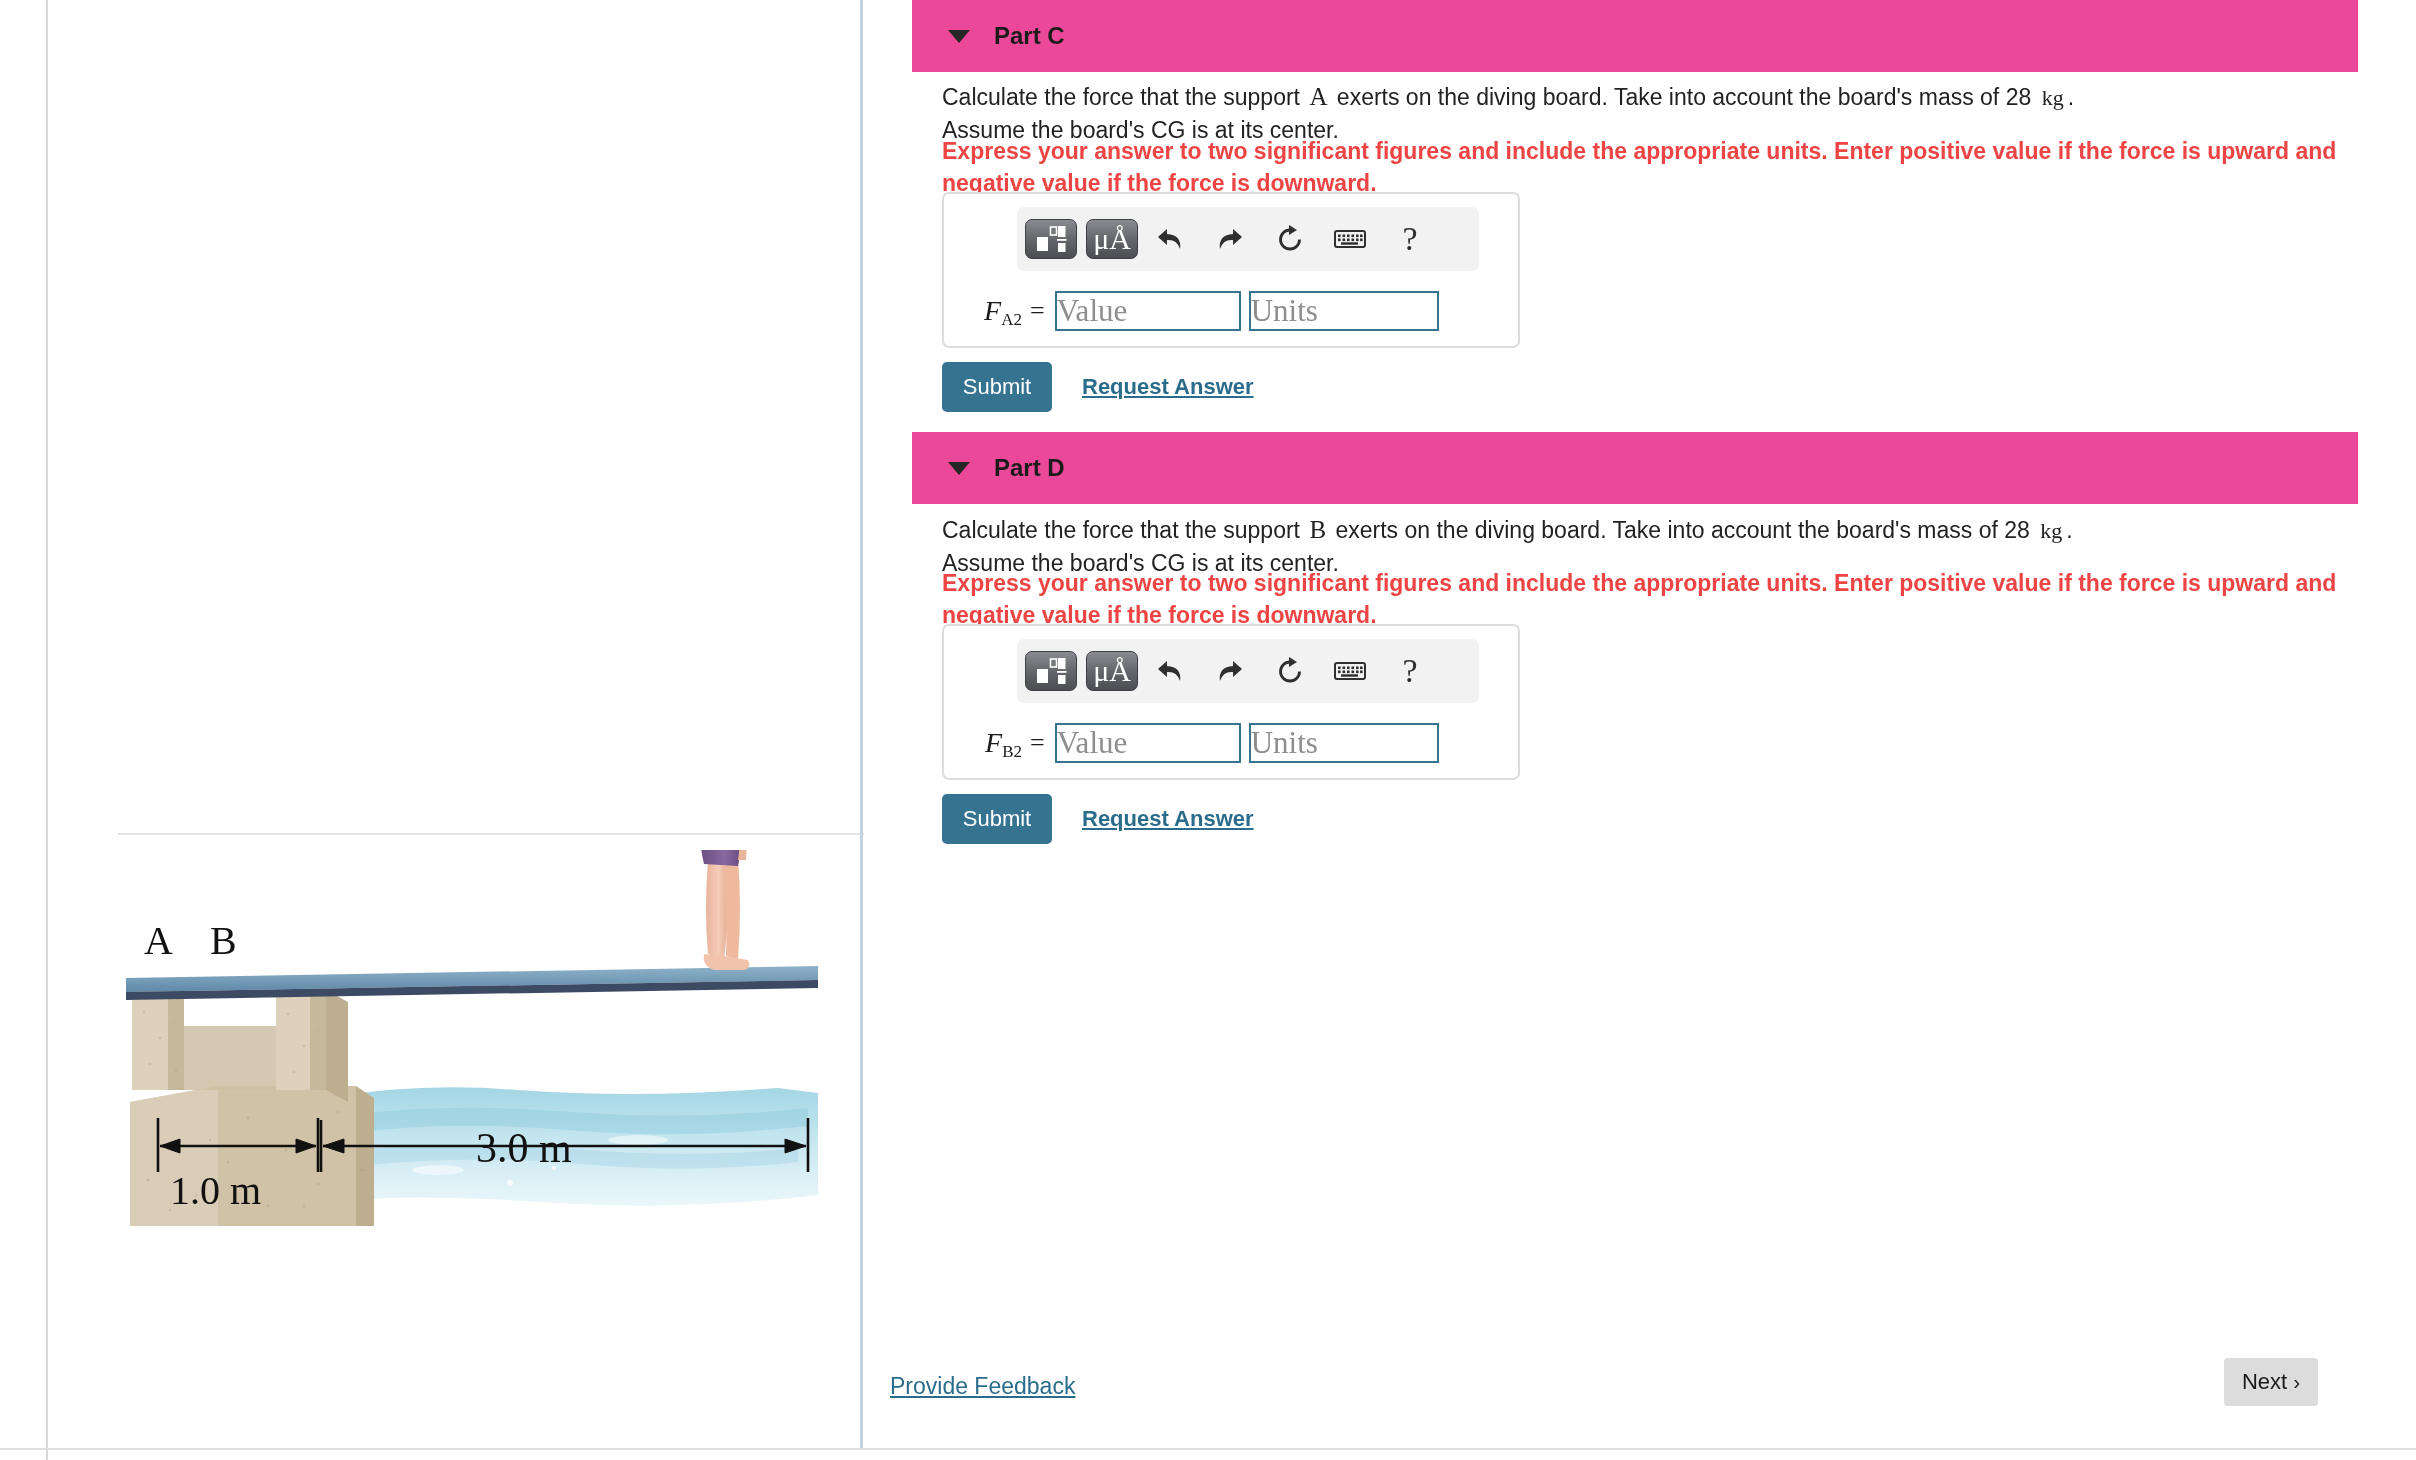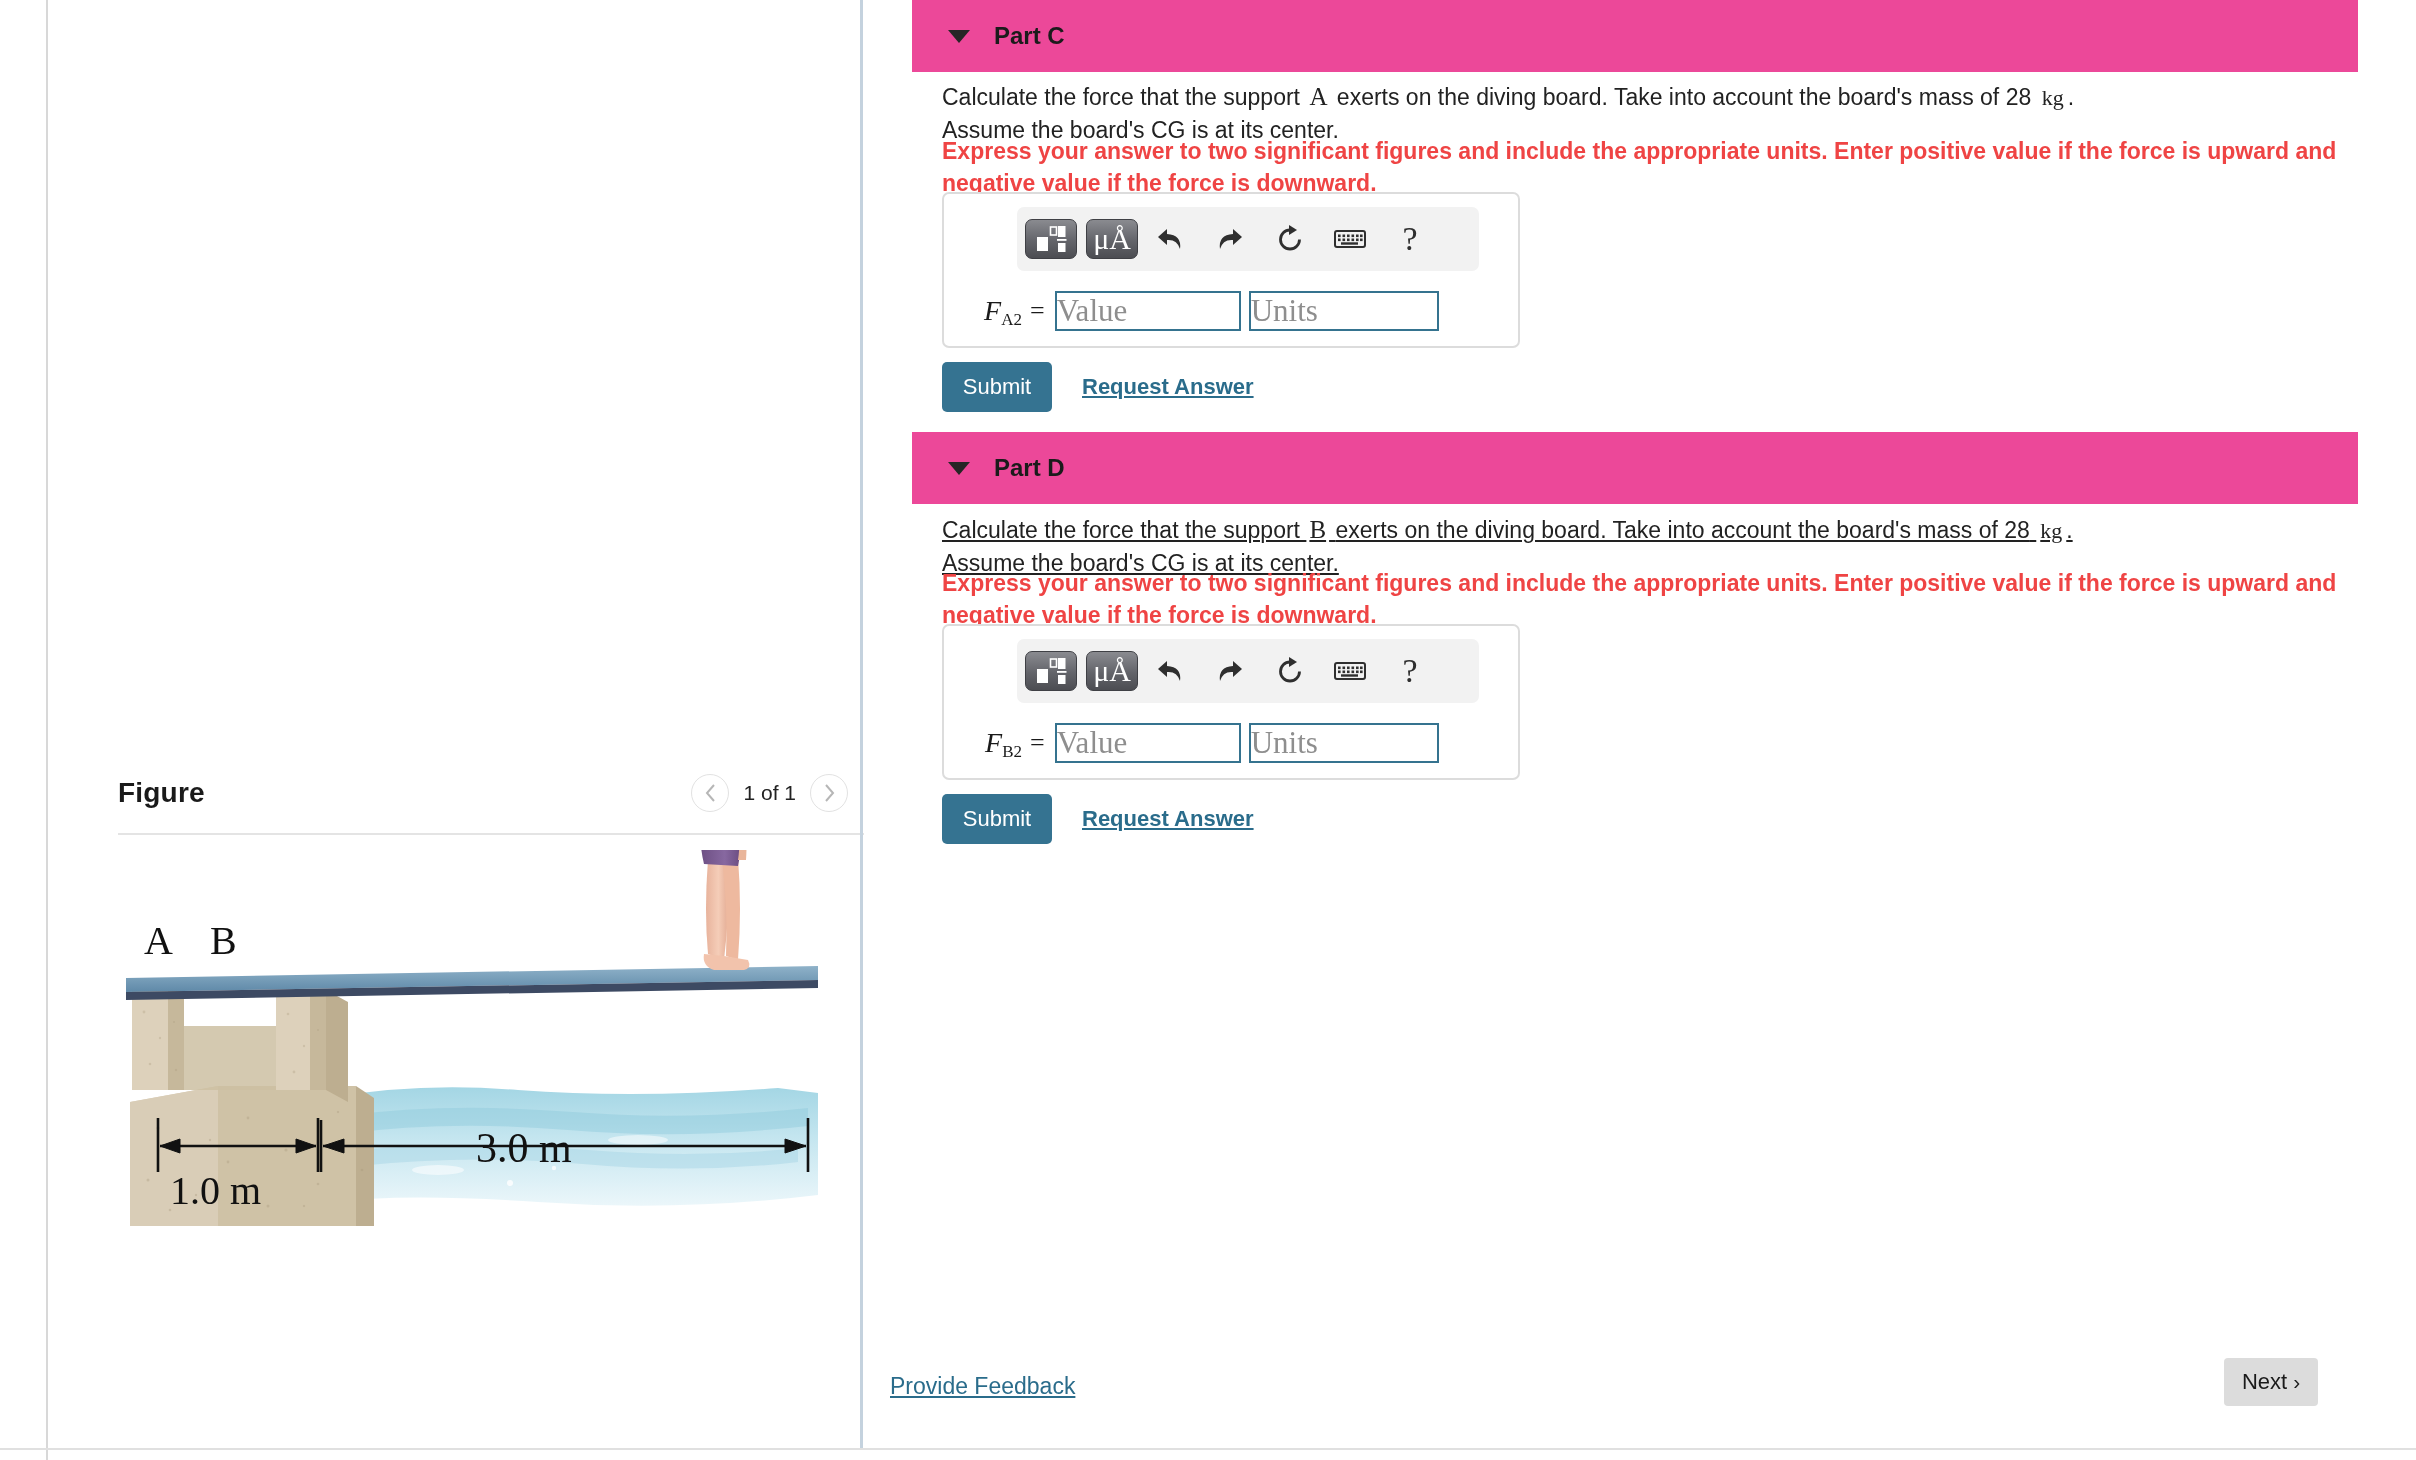--- a/index.html
+++ b/index.html
@@ -214,36 +214,20 @@
 </style>
 </head>
 <body>
 
 <div id="page">
 
   <div class="far-left-rule"></div>
 
   <div class="left-panel">
 
-    <div class="figure-head">
-      <div class="figure-title">Figure</div>
-      <div class="fig-nav">
-        <div class="fig-nav-btn">
-          <svg width="13" height="20" viewBox="0 0 13 20">
-            <path d="M10 2 L3 10 L10 18" fill="none" stroke="#b6b6b6" stroke-width="2"></path>
-          </svg>
-        </div>
-        <div class="fig-count">1 of 1</div>
-        <div class="fig-nav-btn">
-          <svg width="13" height="20" viewBox="0 0 13 20">
-            <path d="M3 2 L10 10 L3 18" fill="none" stroke="#b6b6b6" stroke-width="2"></path>
-          </svg>
-        </div>
-      </div>
-    </div>
 
     <div class="figure-rule"></div>
 
     <div class="figure-art">
       <svg class="fig-svg" viewBox="0 0 740 520">
         <defs>
           <linearGradient id="boardTop" x1="0" y1="0" x2="0" y2="1">
             <stop offset="0%" stop-color="#8fb2c9"></stop>
             <stop offset="100%" stop-color="#5f89a8"></stop>
           </linearGradient>
@@ -481,21 +465,21 @@
     <div class="submit-row" style="top:362px;">
       <button class="submit-btn">Submit</button>
       <span class="request-link">Request Answer</span>
     </div>
 
     <div class="part-band" style="top:432px;">
       <div class="caret"></div>
       <div class="part-label">Part D</div>
     </div>
 
-    <div class="prompt" style="top:513px;text-decoration:underline;">
+    <div class="prompt" style="top:513px;">
       <span>Calculate the force that the support</span>
       <span class="mathvar">B</span>
       <span>exerts on the diving board. Take into account the board's mass of 28</span>
       <span class="mathunit">kg</span><span>.</span>
       <br>
       <span>Assume the board's CG is at its center.</span>
     </div>
 
     <div class="prompt-bold" style="top:568px;">Express your answer to two significant figures and include the appropriate units. Enter positive value if the force is upward and negative value if the force is downward.</div>
 

